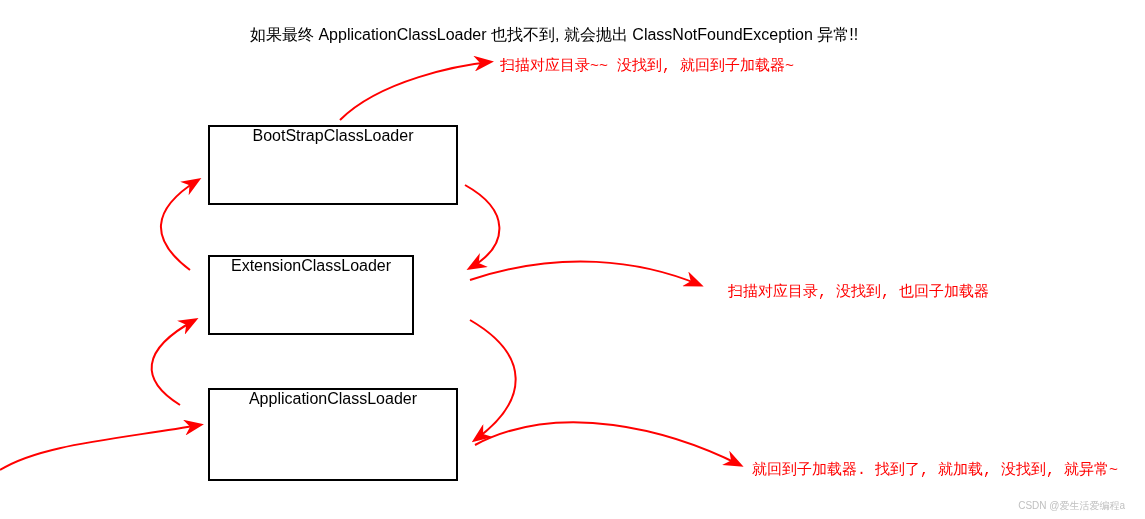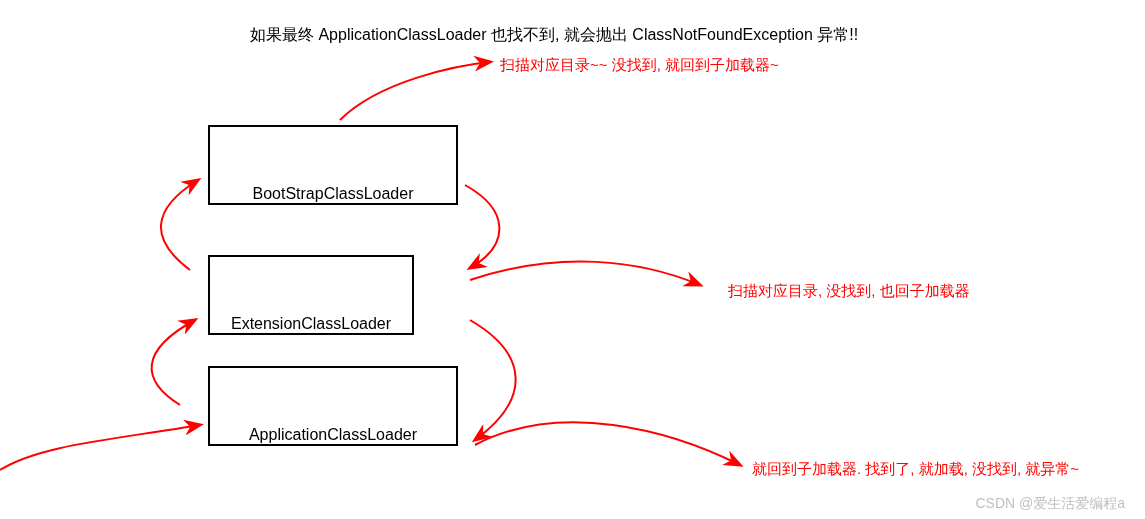--- a/index.html
+++ b/index.html
@@ -16,42 +16,43 @@
       top: 25px;
       left: 250px;
       font-size: 16px;
       color: #000;
       text-align: right;
     }
     .annotation {
       position: absolute;
       font-size: 15px;
       color: #ff0000;
+      font-family: Liberation Mono, monospace;
     }
     .ann1 { top: 56px; left: 500px; }
     .ann2 { top: 282px; left: 728px; }
     .ann3 { top: 460px; left: 752px; }
     .box {
       position: absolute;
       border: 2px solid #000;
       background: #fff;
       display: flex;
-      align-items: flex-end;
+      align-items: flex-start;
       justify-content: center;
       font-size: 16px;
       color: #000;
     }
     .box1 { top: 125px; left: 208px; width: 250px; height: 80px; }
     .box2 { top: 255px; left: 208px; width: 206px; height: 80px; }
-    .box3 { top: 366px; left: 208px; width: 250px; height: 80px; }
+    .box3 { top: 388px; left: 208px; width: 250px; height: 93px; }
     .watermark {
       position: absolute;
       bottom: 6px;
       right: 20px;
-      font-size: 14px;
+      font-size: 10px;
       color: #c0c0c0;
     }
     svg.arrows {
       position: absolute;
       top: 0; left: 0;
       width: 1145px;
       height: 519px;
       pointer-events: none;
     }
   </style>

